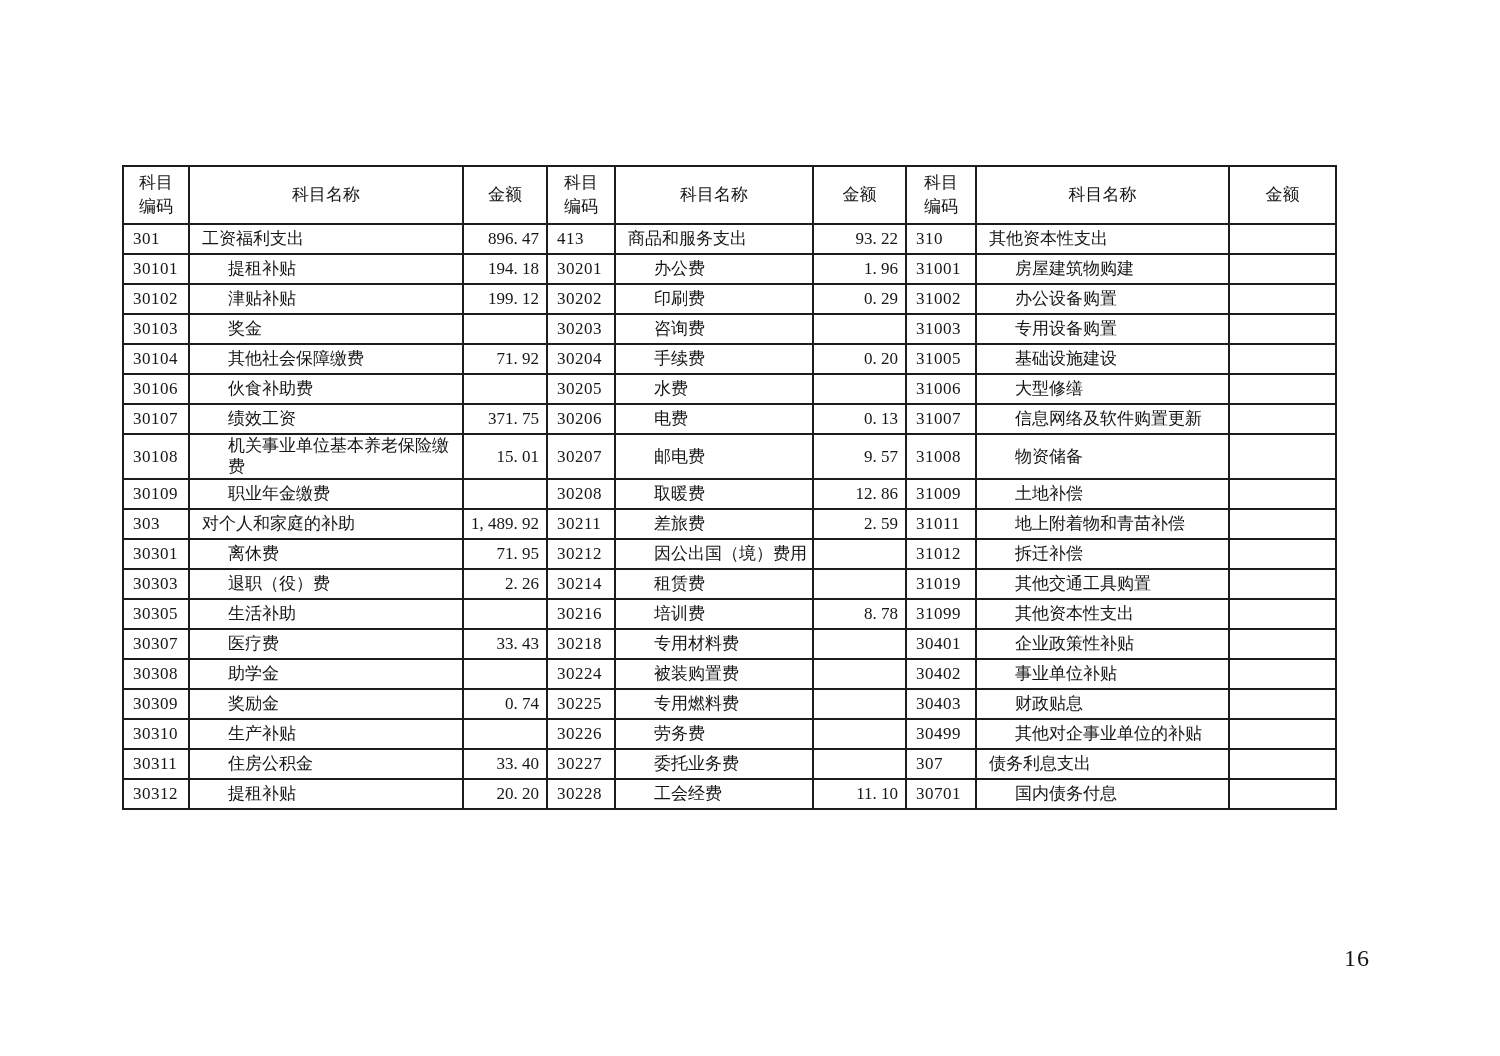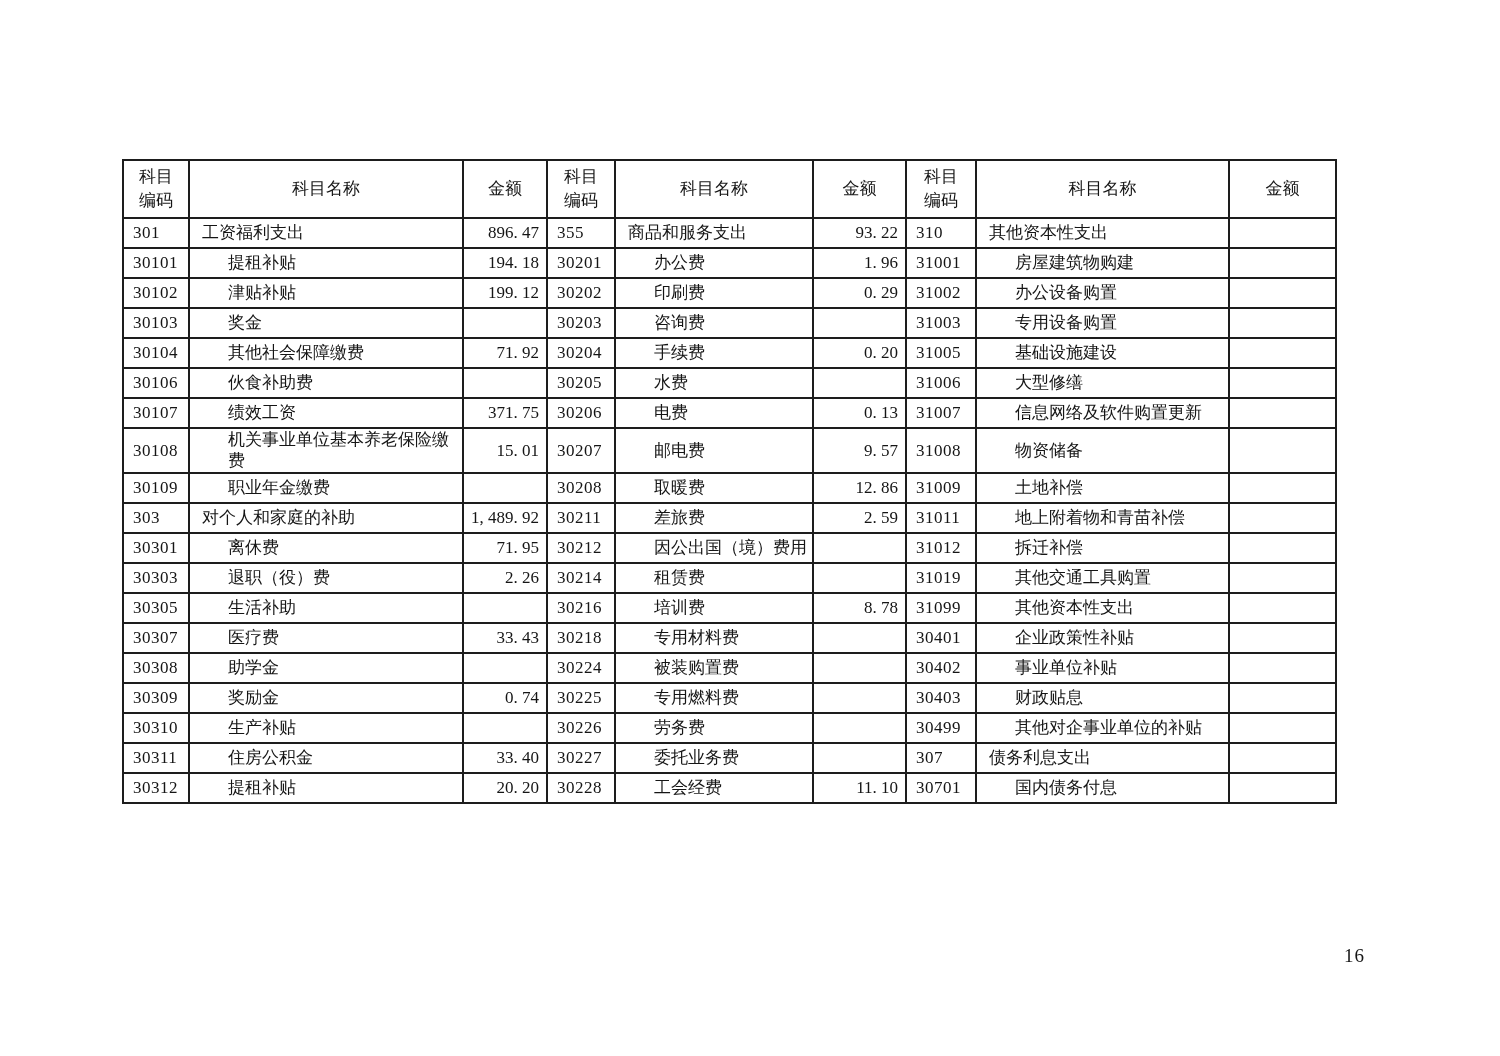--- a/index.html
+++ b/index.html
@@ -10,21 +10,21 @@
     width: 1500px;
     height: 1056px;
     background: #ffffff;
     margin: 0 auto;
     overflow: hidden;
     color: #151515;
   }
   table.budget {
     position: absolute;
     left: 122px;
-    top: 159px;
+    top: 165px;
     width: 1213px;
     border-collapse: collapse;
     table-layout: fixed;
     padding-left: 26px;
   }
   table.budget th, table.budget td {
     border: 2px solid #1d1d1d;
     font-size: 17px;
     line-height: 1.25;
     vertical-align: middle;
@@ -35,21 +35,21 @@
   th.hcell { font-weight: normal; text-align: center; }
   .code-h-inner { display: inline-block; width: 37px; text-align: center; line-height: 1.4; }
   td.code { padding-left: 9px; letter-spacing: 0.5px; }
   td.name { padding-left: 12px; }
   td.name.sub { padding-left: 38px; }
   td.amount { text-align: right; padding-right: 7px; }
   .page-number {
     position: absolute;
     left: 1344px;
     top: 945px;
-    font-size: 19px;
+    font-size: 24px;
     letter-spacing: 1px;
   }
 </style>
 </head>
 <body>
 
 <div class="page">
 
   <table class="budget">
     <colgroup>
@@ -74,21 +74,21 @@
         <th class="hcell"><span class="code-h-inner">科目编码</span></th>
         <th class="hcell">科目名称</th>
         <th class="hcell">金额</th>
       </tr>
     </thead>
     <tbody>
         <tr>
           <td class="code">301</td>
           <td class="name">工资福利支出</td>
           <td class="amount">896. 47</td>
-          <td class="code">355</td>
+          <td class="code">413</td>
           <td class="name">商品和服务支出</td>
           <td class="amount">93. 22</td>
           <td class="code">310</td>
           <td class="name">其他资本性支出</td>
           <td class="amount"></td>
         </tr>
         <tr>
           <td class="code">30101</td>
           <td class="name sub">提租补贴</td>
           <td class="amount">194. 18</td>

